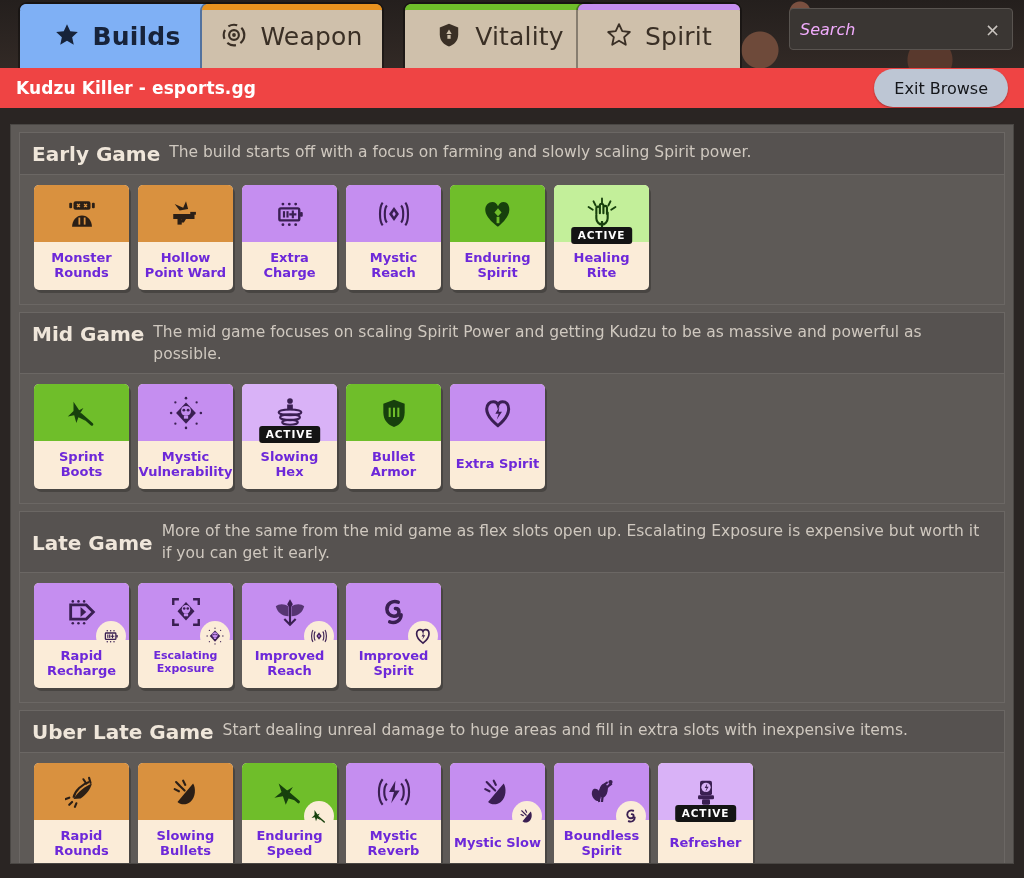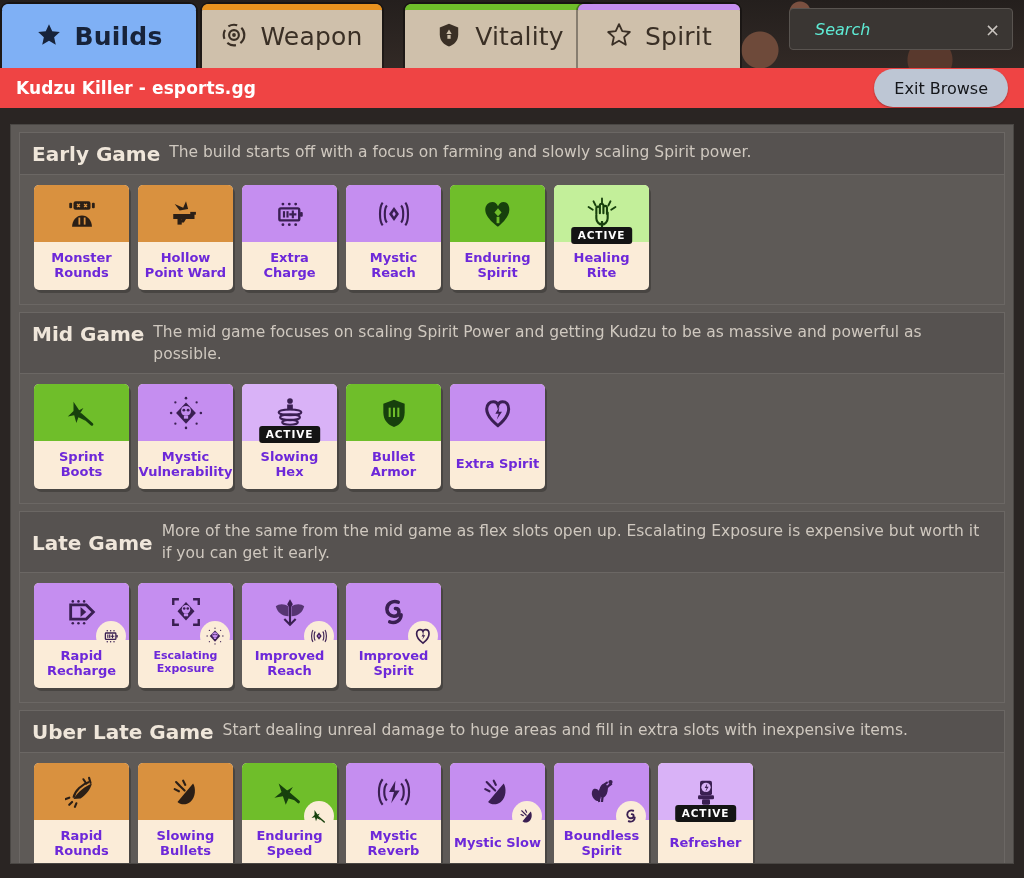--- a/index.html
+++ b/index.html
@@ -51,23 +51,22 @@
   .tab.active .tlabel { color: #17233a; font-weight: 600; }
   .tab-icon { width: 28px; height: 28px; display:block; }
 
   
   .searchbox {
     position: absolute; left: 789px; top: 8px; width: 224px; height: 42px;
     background: #3a3633; border: 1px solid #595450; border-radius: 4px;
     display: flex; align-items: center; padding: 0 10px;
   }
   .searchbox .ph {
-    flex: 1; font-size: 16px; font-style: italic; color: #5eead4;
+    flex: 1; font-size: 16px; font-style: italic; color: #f0abfc;
     font-family: "DejaVu Sans", sans-serif;
-    margin-left: 15px;
   }
   .searchbox .clr {
     font-size: 18px; color: #c9c4bf; cursor: pointer; padding: 0 2px;
   }
 
   
   .buildbar {
     position: absolute; left: 0; top: 68px; width: 1024px; height: 40px;
     background: #ef4444; display: flex; align-items: center;
     padding: 0 16px;
@@ -159,21 +158,21 @@
   
 </style>
 </head>
 <body>
 
 <div id="app">
 
   <div class="bg-art"></div>
 
   <div class="tabstrip">
-      <div class="tab active" style="left: 2px; width: 194px;">
+      <div class="tab active" style="left: 20px; width: 194px;">
         <div class="acc" style="background: rgb(127, 176, 245);"></div>
         <span class="tab-icon"><svg width="26" height="26" viewBox="0 0 48 48" fill="#17233a">
             <path d="M24 4l6 13 14 1.5-10.5 9.5 3 14L24 34.5 11.5 42l3-14L4 18.5 18 17z"></path>
           </svg></span>
         <span class="tlabel">Builds</span>
       </div>
       <div class="tab" style="left: 202px; width: 180px;">
         <div class="acc" style="background: rgb(232, 146, 31);"></div>
         <span class="tab-icon"><svg width="26" height="26" viewBox="0 0 48 48" fill="#3a2f25">
             <circle cx="24" cy="24" r="19" fill="none" stroke="#3a2f25" stroke-width="4" stroke-dasharray="17 9"></circle>

